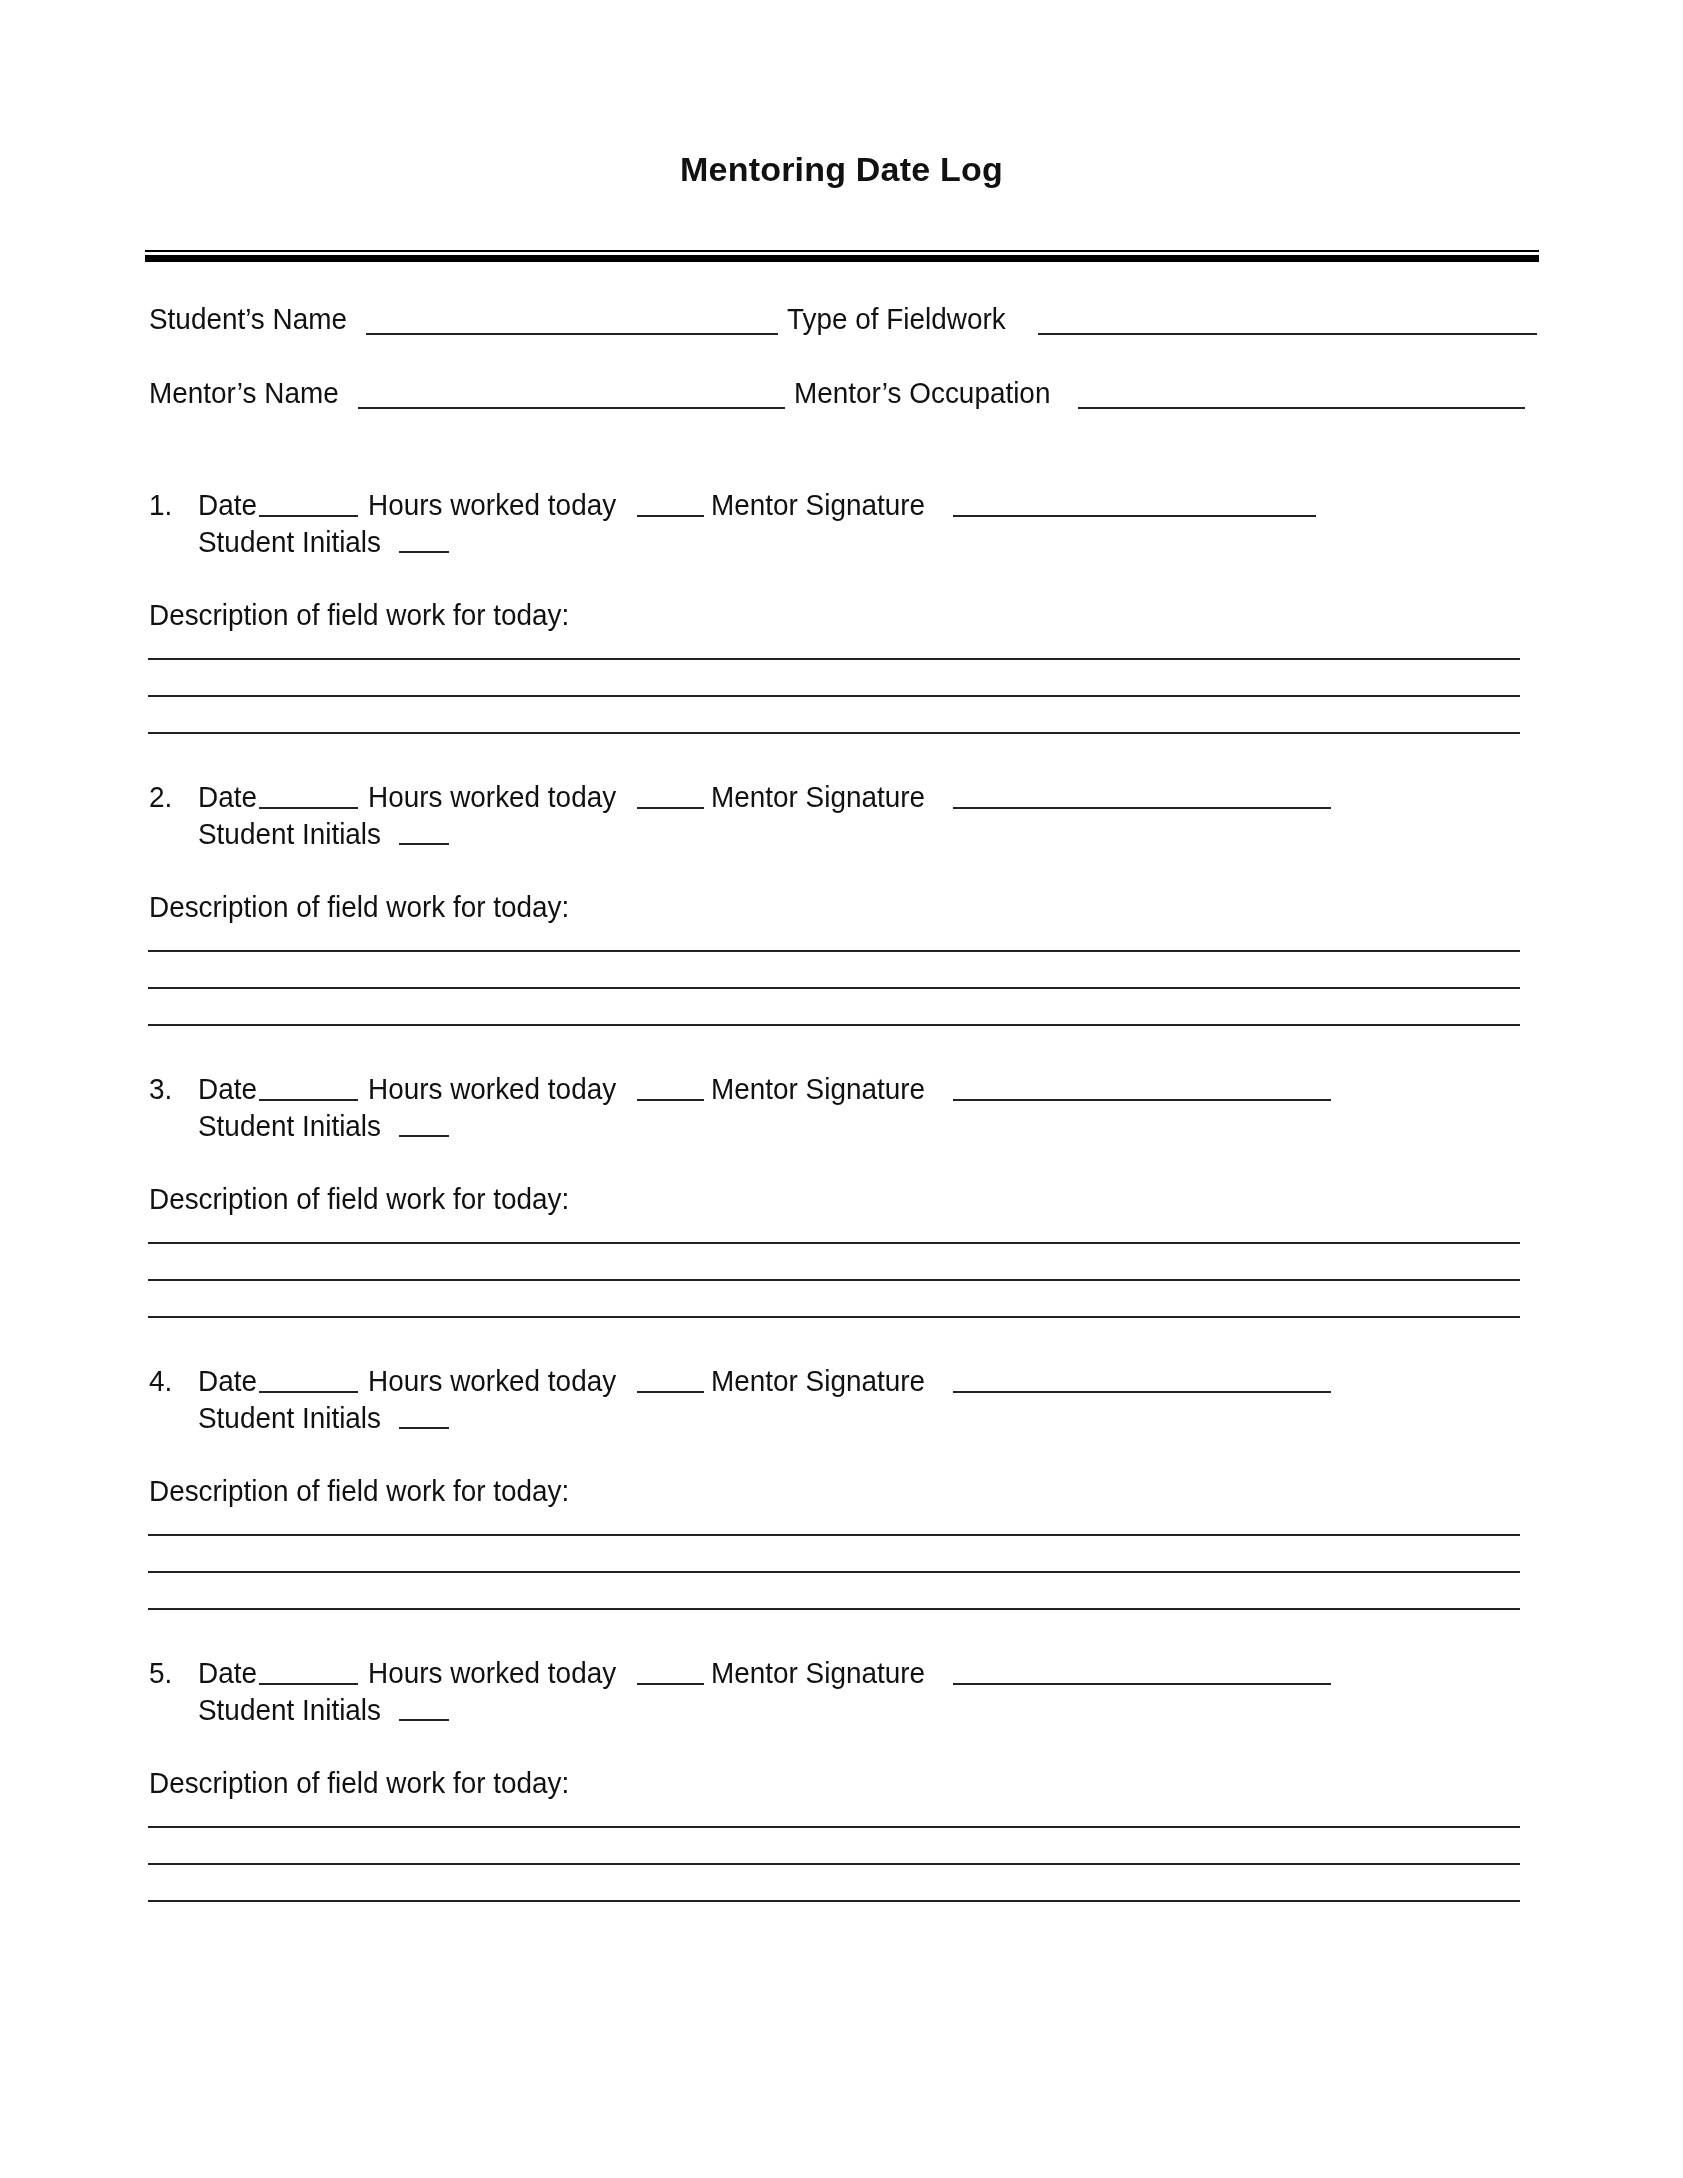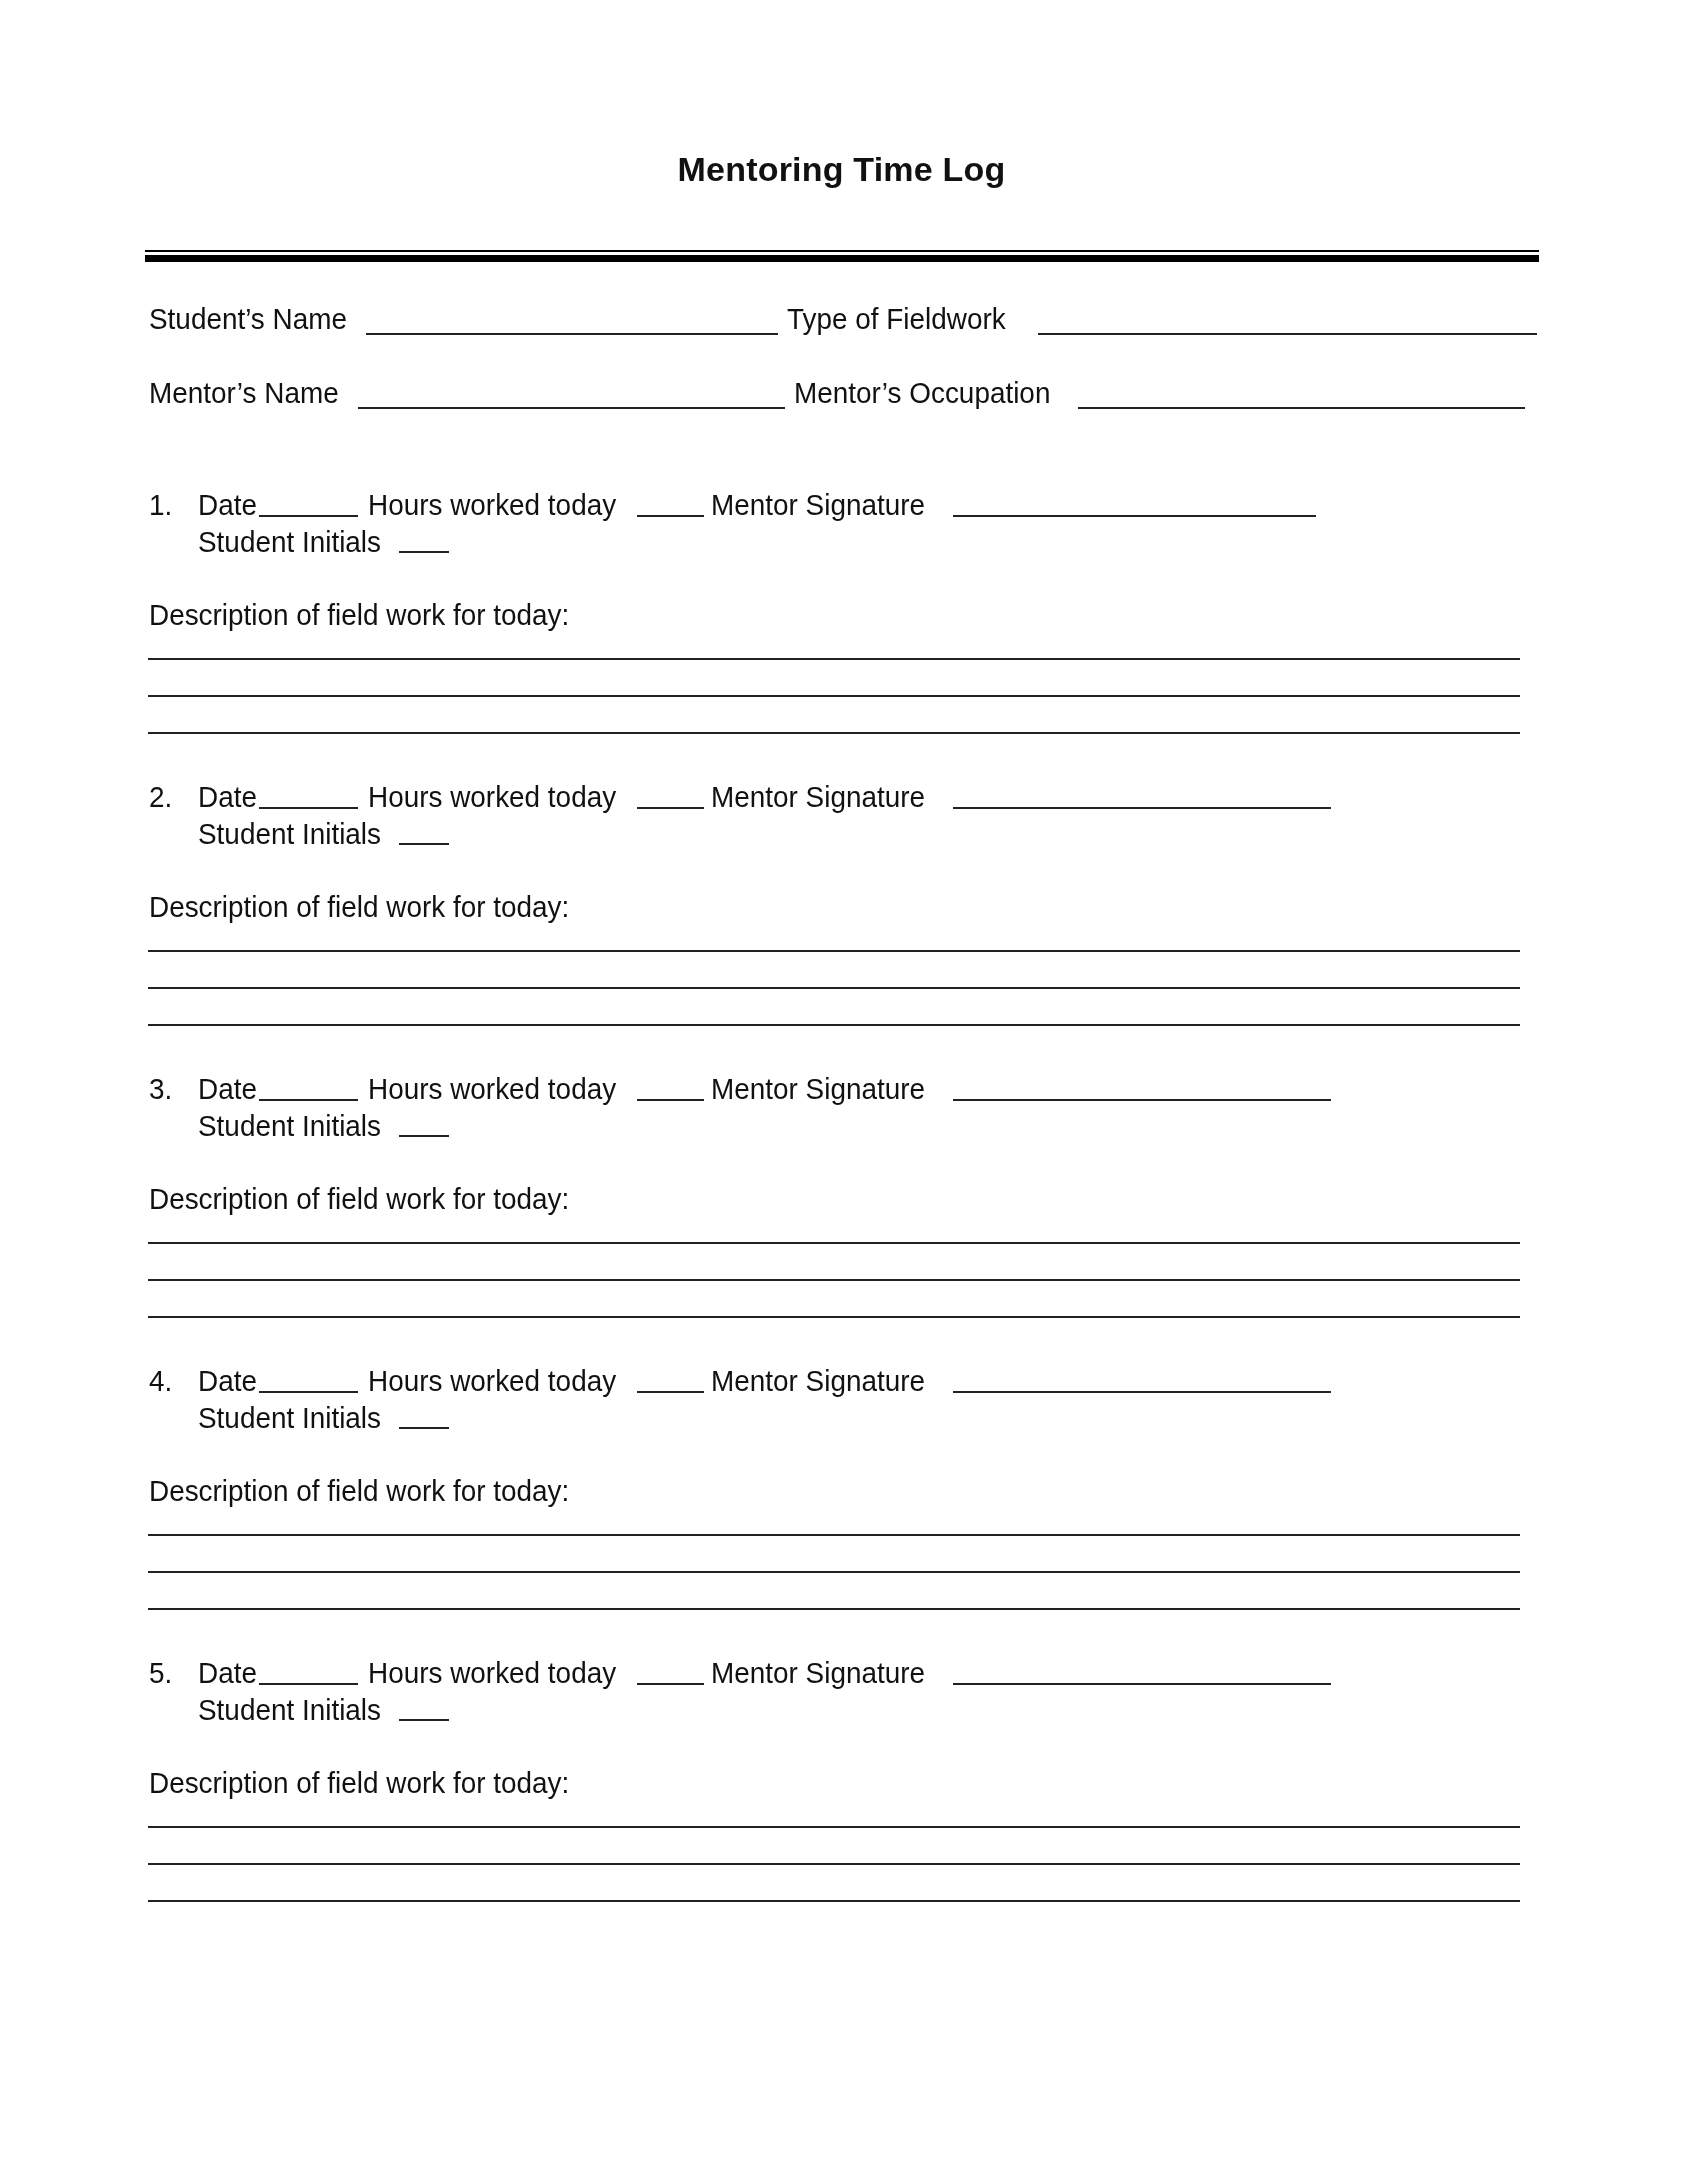--- a/index.html
+++ b/index.html
@@ -40,21 +40,21 @@
     .uline {
       position: absolute;
       height: 2px;
       background: #222;
     }
     .item { position: absolute; left: 0; width: 1683px; height: 292px; }
   </style>
 </head>
 <body>
 
-<div class="abs title">Mentoring Time Log</div>
+<div class="abs title">Mentoring Date Log</div>
 
 <div class="abs rule-thin"></div>
 <div class="abs rule-thick"></div>
 
 <div>
 
   <div class="abs txt" style="left:149px; top:301px;">Student’s Name</div>
   <div class="uline" style="left:366px; width:412px; top:333px;"></div>
   <div class="abs txt" style="left:787px; top:301px;">Type of Fieldwork</div>
   <div class="uline" style="left:1038px; width:499px; top:333px;"></div>

